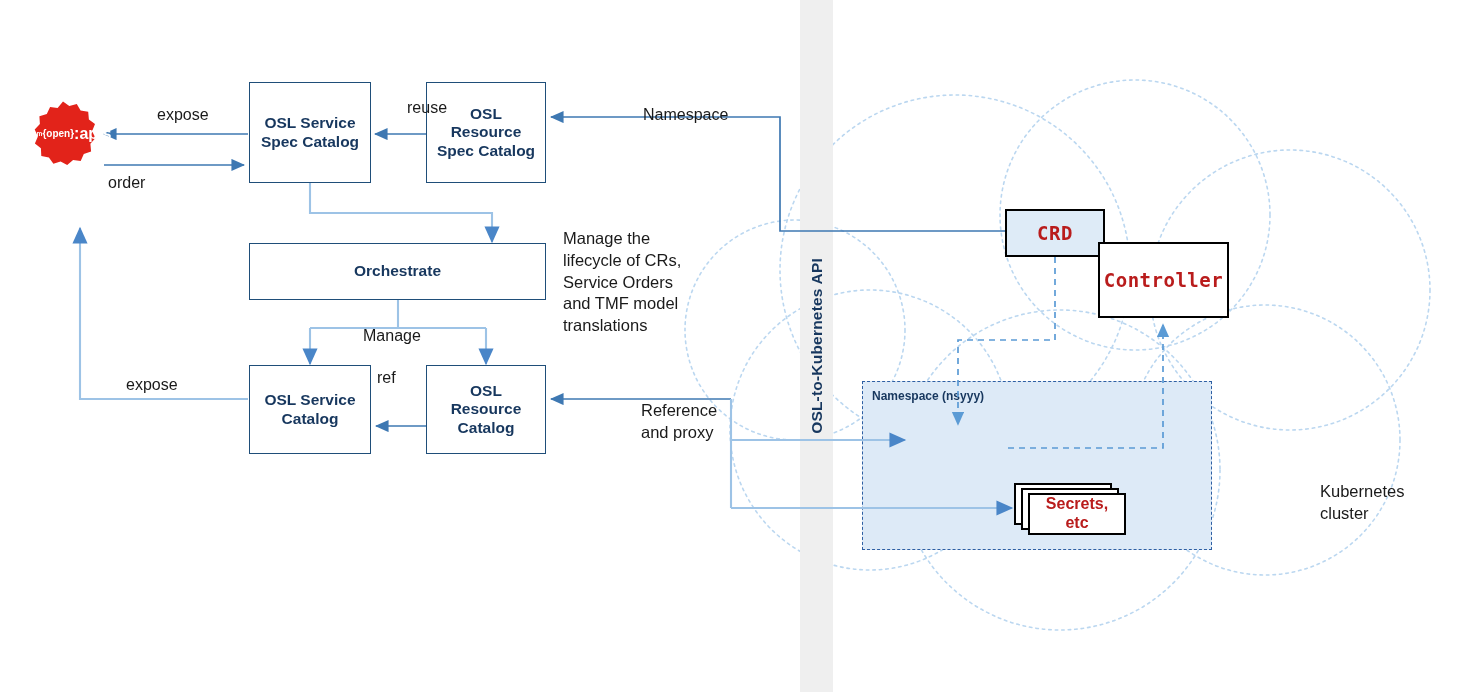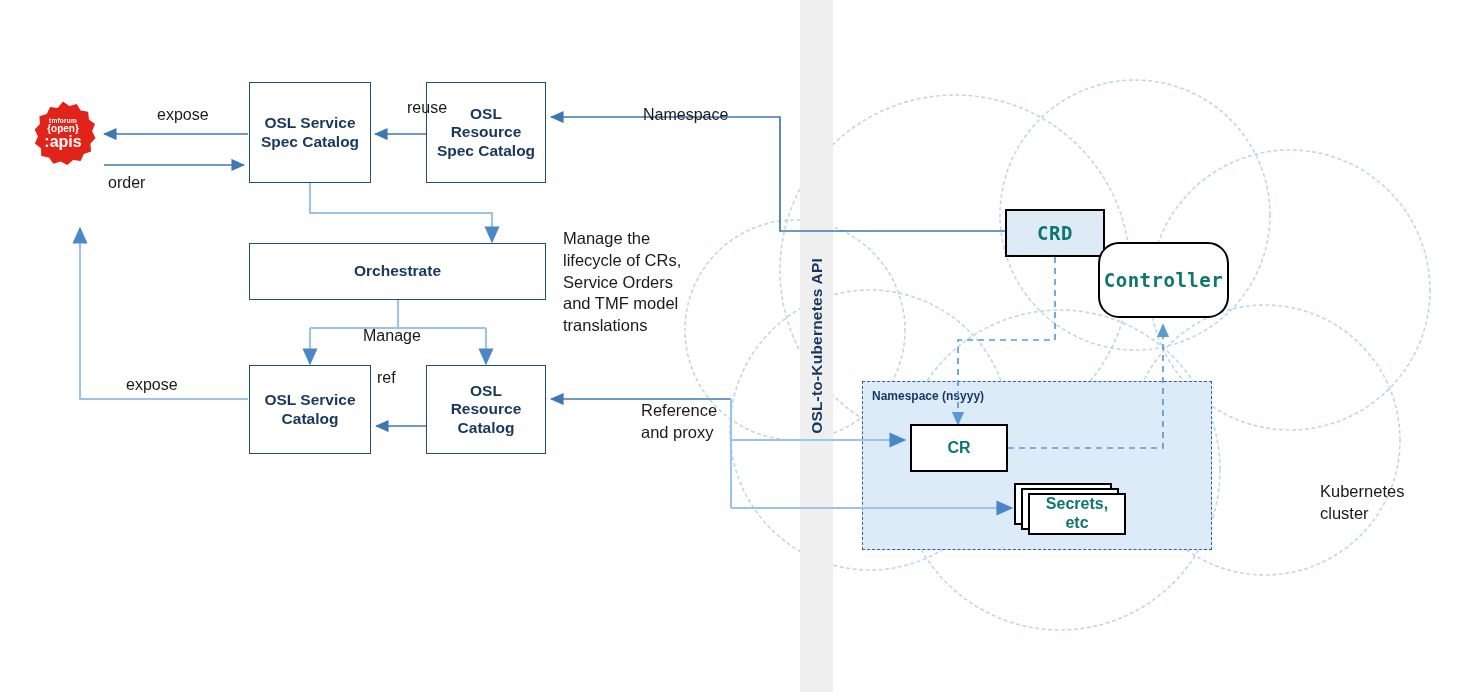--- a/index.html
+++ b/index.html
@@ -11,21 +11,21 @@
   .layer{position:absolute;left:0;top:0;width:1480px;height:692px;}
   svg.layer{overflow:visible;}
 
   
   .box{position:absolute;box-sizing:border-box;display:flex;align-items:center;
        justify-content:center;text-align:center;line-height:1.18;}
 
   .navy-box{border:1.6px solid #1F4E79;background:#ffffff;color:#17375E;
             font-weight:bold;font-size:15.5px;}
 
-  .k8s-box{border:2.4px solid #000000;background:#ffffff;color:#0f766e;
+  .k8s-box{border:2.4px solid #000000;background:#ffffff;color:#b91c1c;
            font-weight:bold;font-size:16px;}
   .k8s-box.tinted{background:#deebf7;}
   .mono{font-family:"DejaVu Sans Mono","Liberation Mono",monospace;font-size:19px;
         font-weight:bold;letter-spacing:.5px;}
 
   
   .note{position:absolute;color:#1a1a1a;font-size:16.5px;line-height:1.32;
         white-space:pre-line;}
   .edge-label{position:absolute;color:#1a1a1a;font-size:16px;background:transparent;}
 
@@ -40,21 +40,21 @@
 
   
   #namespace{position:absolute;left:862px;top:381px;width:350px;height:169px;
              box-sizing:border-box;border:1.6px dashed #2E5FA3;background:#ddeaf7;}
   #namespace-label{position:absolute;left:872px;top:389px;color:#17375E;
              font-weight:bold;font-size:12px;}
 
   
   #tmf-logo{position:absolute;left:29px;top:100px;width:68px;height:68px;}
   #tmf-logo .txt{position:absolute;left:0;top:0;width:68px;height:68px;
-        display:flex;flex-direction:column;align-items:center;justify-content:center;
+        display:flex;flex-direction:row;align-items:center;justify-content:center;
         color:#ffffff;font-weight:bold;line-height:1.0;pointer-events:none;}
   #tmf-logo .l1{font-size:6.5px;letter-spacing:.2px;}
   #tmf-logo .l2{font-size:10px;}
   #tmf-logo .l3{font-size:16px;}
 
   
   .stack{position:absolute;}
 </style>
 </head>
 <body>
@@ -171,27 +171,24 @@
   <div class="box navy-box" style="left:426px;top:365px;width:120px;height:89px;">
     <span style="white-space:pre-line">OSL
 Resource
 Catalog</span>
   </div>
 
   <div class="box k8s-box tinted mono" style="left:1005px;top:209px;width:100px;height:48px;">
     <span>CRD</span>
   </div>
 
-  <div class="box k8s-box mono" style="left:1098px;top:242px;width:131px;height:76px;border-radius:21px;">
+  <div class="box k8s-box mono" style="left:1098px;top:242px;width:131px;height:76px;">
     <span>Controller</span>
   </div>
 
-  <div class="box k8s-box" style="left:910px;top:424px;width:98px;height:48px;">
-    <span>CR</span>
-  </div>
 
   <div class="stack">
     <div class="box k8s-box" style="left:1014px;top:483px;width:98px;height:42px;"></div>
     <div class="box k8s-box" style="left:1021px;top:488px;width:98px;height:42px;"></div>
     <div class="box k8s-box" style="left:1028px;top:493px;width:98px;height:42px;">
       <span style="white-space:pre-line">Secrets,
 etc</span>
     </div>
   </div>
 

